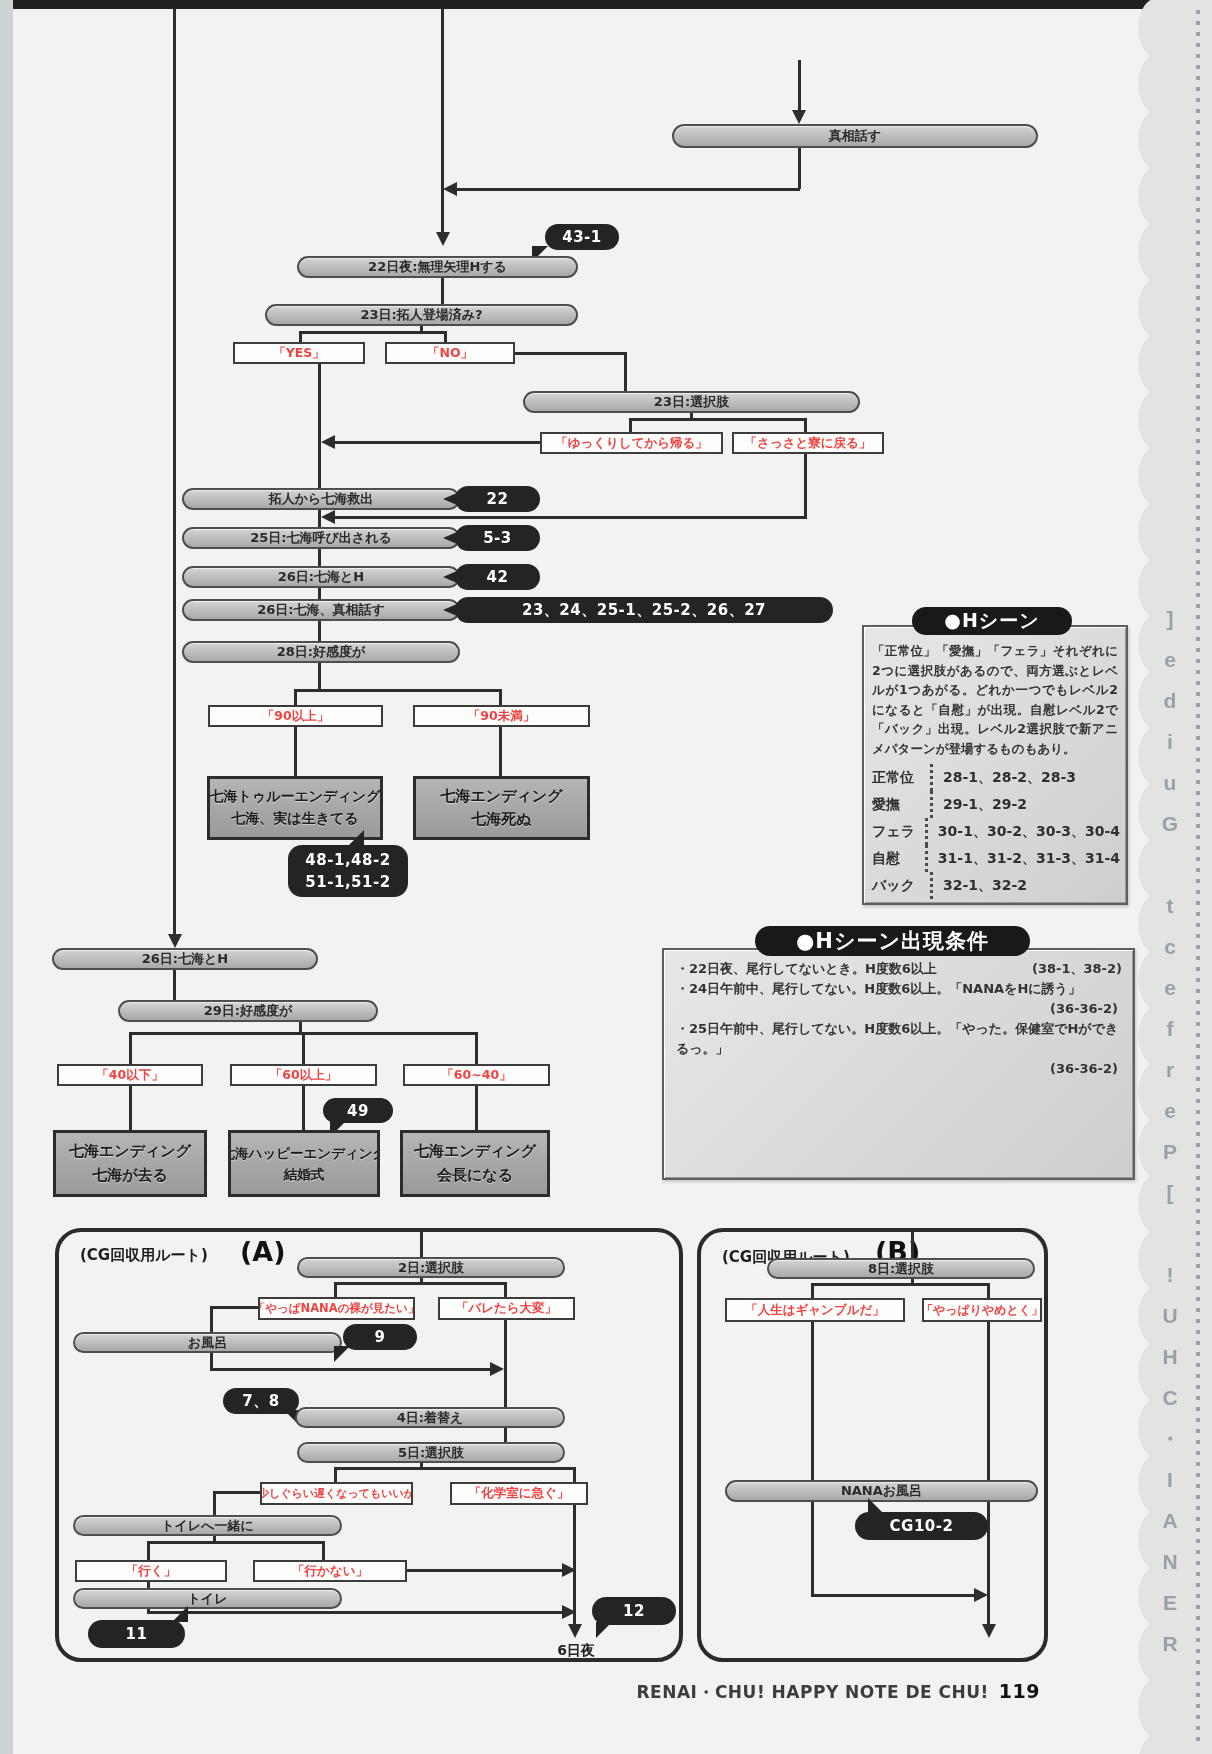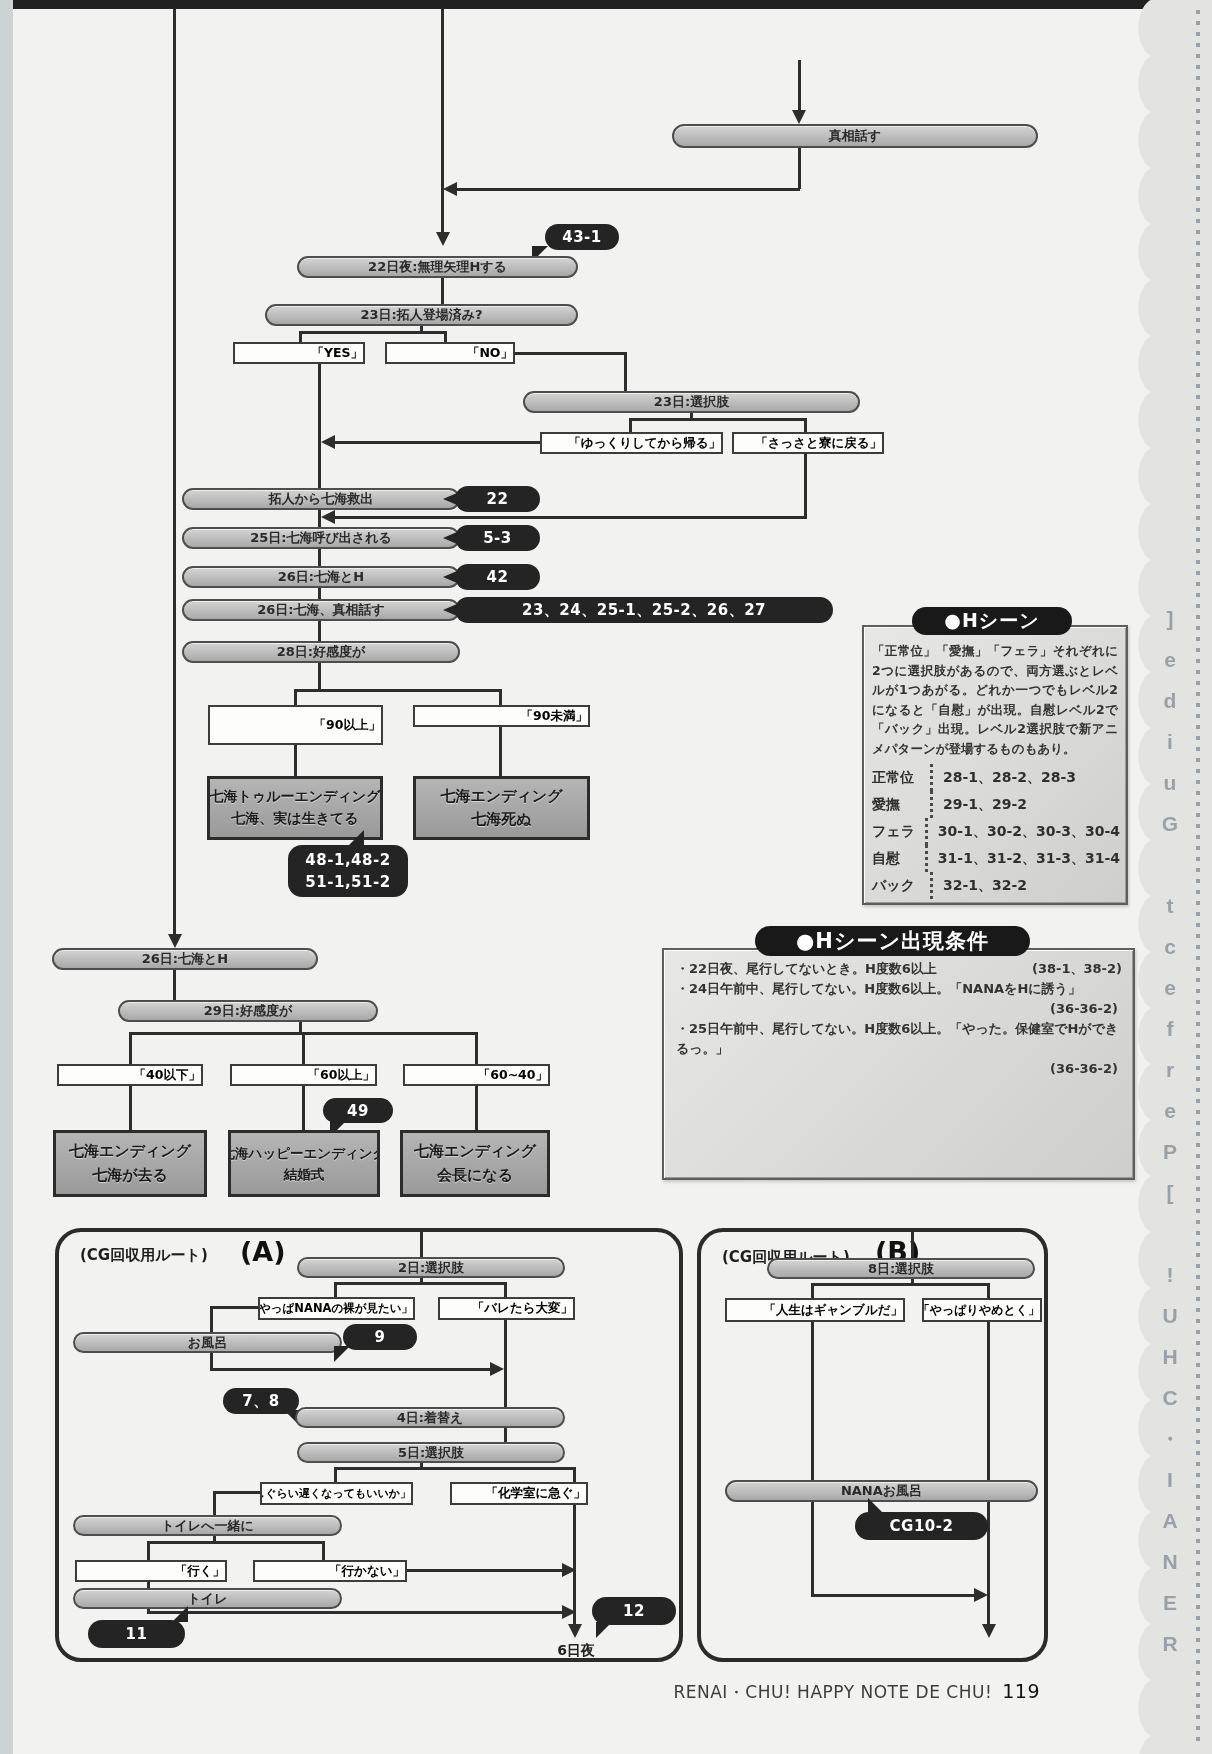--- a/index.html
+++ b/index.html
@@ -15,38 +15,38 @@
   .ar-d{border-left:7px solid transparent;border-right:7px solid transparent;border-top:14px solid var(--ln);}
   
   .tl{position:absolute;width:0;height:0;}
   .t-l{border-top:6px solid transparent;border-bottom:6px solid transparent;border-right:14px solid var(--bk);}
   .t-ulc{border-top:16px solid var(--bk);border-right:16px solid transparent;}  
   .t-urc{border-top:16px solid var(--bk);border-left:16px solid transparent;}   
   .t-llc{border-bottom:16px solid var(--bk);border-right:16px solid transparent;}
   .t-lrc{border-bottom:16px solid var(--bk);border-left:16px solid transparent;} 
   
   .pill{position:absolute;background:linear-gradient(180deg,#d4d4d4,#a8a8a8);border:2px solid #4e4e4e;border-radius:12px;display:flex;align-items:center;justify-content:center;font-size:13px;font-weight:bold;color:#2a2a2a;white-space:nowrap;overflow:hidden;box-shadow:inset 0 1px 0 rgba(255,255,255,.6);box-sizing:border-box;}
-  .wbox{position:absolute;background:#fdfdfb;border:2px solid #3c3c3c;display:flex;align-items:center;justify-content:flex-end;font-size:12.5px;font-weight:bold;color:#000000;white-space:nowrap;overflow:hidden;box-sizing:border-box;}
+  .wbox{position:absolute;background:#fdfdfb;border:2px solid #3c3c3c;display:flex;align-items:center;justify-content:center;font-size:12.5px;font-weight:bold;color:#ef4444;white-space:nowrap;overflow:hidden;box-sizing:border-box;}
   .ebox{position:absolute;background:linear-gradient(180deg,#b5b5b5,#9a9a9a);border:3px solid #2c2c2c;display:flex;flex-direction:column;align-items:center;justify-content:center;font-size:15px;font-weight:bold;color:#1b1b1b;text-shadow:0 1px 1px rgba(255,255,255,.55);line-height:1.55;white-space:nowrap;overflow:hidden;box-sizing:border-box;}
   .badge{position:absolute;background:var(--bk);color:#fff;border-radius:14px;display:flex;flex-direction:column;align-items:center;justify-content:center;font-size:15px;font-weight:bold;letter-spacing:.5px;white-space:nowrap;z-index:5;box-sizing:border-box;}
   .panel{position:absolute;background:linear-gradient(135deg,#e7e7e5,#ceceCC);border:2px solid #5e5e5e;box-shadow:inset 1px 1px 0 #ffffff,inset -1px -1px 0 #999, 1px 2px 3px rgba(0,0,0,.18);box-sizing:border-box;}
   .ptitle{position:absolute;background:#191919;color:#fff;border-radius:18px;display:flex;align-items:center;justify-content:center;font-weight:bold;z-index:6;letter-spacing:1px;}
   .bigbox{position:absolute;border:4px solid #2b2b2b;border-radius:26px;box-sizing:border-box;}
   .cglabel{position:absolute;font-size:15px;font-weight:bold;color:#1e1e1e;white-space:nowrap;}
   .cgletter{position:absolute;font-size:27px;font-weight:bold;color:#111;}
   .hbody{position:absolute;left:872px;top:641px;width:246px;font-size:12.5px;font-weight:bold;color:#333;line-height:19.5px;text-align:justify;}
   .htable{position:absolute;left:872px;top:764px;width:248px;font-size:14px;font-weight:bold;color:#2f2f2f;}
   .hrow{display:flex;line-height:27px;}
   .hrow .hl{width:58px;}
   .hrow .hv{border-left:3px dotted #4a4a4a;padding-left:10px;flex:1;white-space:nowrap;}
   .cond{position:absolute;left:676px;top:959px;width:446px;font-size:13px;font-weight:bold;color:#333;line-height:20px;}
   .cond .ref{display:block;text-align:right;padding-right:4px;}
   .cond .inline{display:flex;justify-content:space-between;align-items:flex-end;}
   .cond .gap{height:18px;}
-  .footer{position:absolute;left:440px;top:1680px;width:600px;text-align:right;font-size:17px;font-weight:normal;color:#3d3d3d;letter-spacing:.5px;}
+  .footer{position:absolute;left:440px;top:1680px;width:600px;text-align:right;font-size:17px;font-weight:bold;color:#3d3d3d;letter-spacing:.5px;}
   .footer .pnum{font-size:19px;color:#111;margin-left:10px;}
   .night{position:absolute;font-size:14px;font-weight:bold;color:#222;white-space:nowrap;}
   
   .topband{position:absolute;left:0;top:0;width:1212px;height:9px;background:#212121;}
   .leftstrip{position:absolute;left:0;top:0;width:13px;height:1754px;background:#cdd2d4;}
   .sidestrip{position:absolute;left:1152px;top:0;width:60px;height:1754px;background:#e3e4e2;}
   .scallop{position:absolute;left:1130px;top:0;width:30px;height:1754px;background:radial-gradient(18px 30px at 26px 28px,#e3e4e2 96%,transparent 100%);background-size:30px 56px;}
   .dotline{position:absolute;left:1196px;top:10px;width:4px;height:1738px;background:repeating-linear-gradient(180deg,#9aa1a6 0 4px,transparent 4px 11px);}
   .sideletters{position:absolute;left:1150px;top:598px;width:40px;display:flex;flex-direction:column;align-items:center;color:#9aa1a6;font-weight:bold;font-size:21px;font-family:"Liberation Sans",sans-serif;z-index:3;}
   .sideletters span{height:41px;line-height:41px;}
@@ -191,21 +191,21 @@
   </div>
 <div class="tl t-l" style="left:443px;top:604px"></div>
 <div class="badge" style="left:455px;top:597px;width:378px;height:26px">
     <span>23、24、25-1、25-2、26、27</span>
   </div>
 
 <div class="pill" style="left:182px;top:641px;width:278px;height:22px">
     <span>28日:好感度が</span>
   </div>
 
-<div class="wbox" style="left:208px;top:705px;width:175px;height:40px">
+<div class="wbox" style="left:208px;top:705px;width:175px;height:22px">
     <span>「90以上」</span>
   </div>
 <div class="wbox" style="left:413px;top:705px;width:177px;height:22px">
     <span>「90未満」</span>
   </div>
 
 <div class="ebox" style="left:207px;top:776px;width:176px;height:64px;font-size:14px">
   <span>七海トゥルーエンディング</span>
   <span>七海、実は生きてる</span>
 </div>

